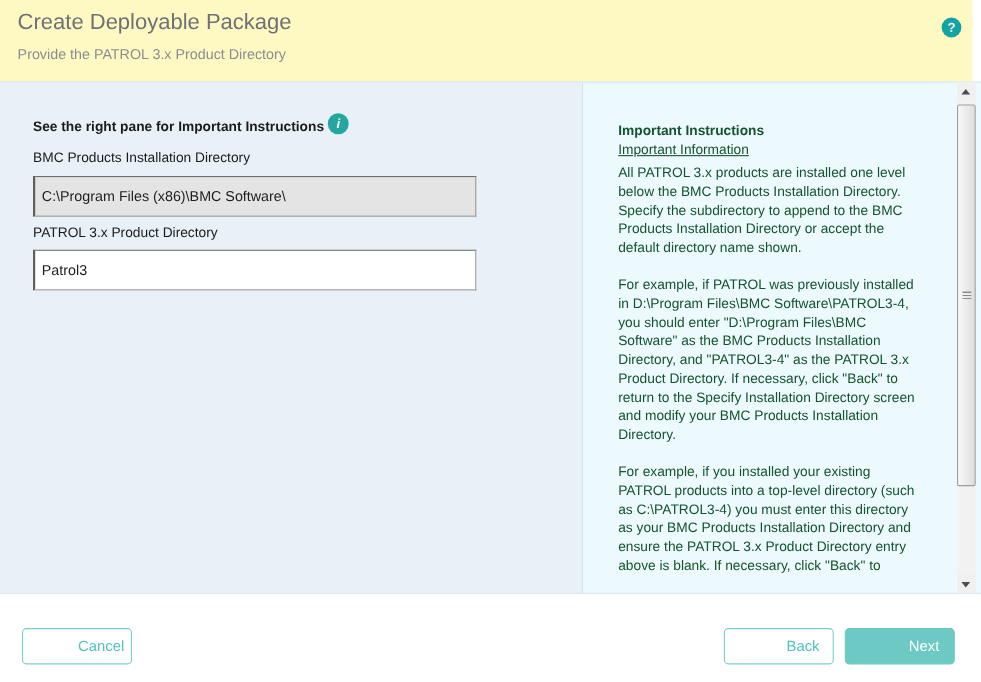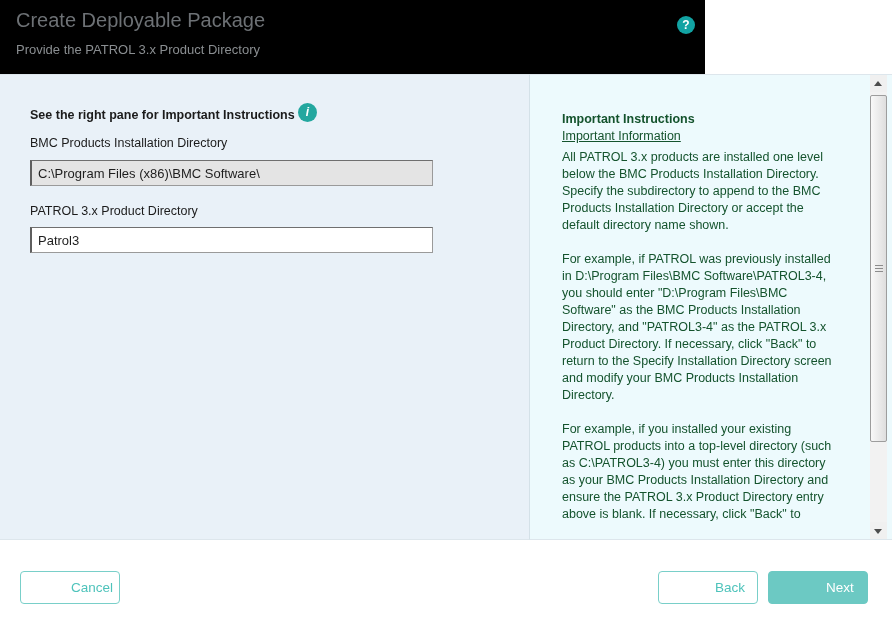--- a/index.html
+++ b/index.html
@@ -1,42 +1,42 @@
 <!DOCTYPE html>
 <html><head>
 <meta charset="utf-8">
 <style>
   * { margin:0; padding:0; box-sizing:border-box; }
   html,body { width:892px; height:620px; background:#ffffff; overflow:hidden;
               font-family:"Liberation Sans", sans-serif; }
   .stage { position:relative; width:892px; height:620px; background:#fff; }
 
   
-  .header { position:absolute; left:0; top:0; width:705px; height:74px; background:#000000; }
+  .header { position:absolute; left:0; top:0; width:884px; height:74px; background:#fef9c3; }
   .title { position:absolute; left:16px; top:9px; font-size:20px; font-weight:400; color:#6d7175; }
   .subtitle { position:absolute; left:16px; top:42px; font-size:13px; color:#8a8e91;text-align:right; }
   .help-btn { position:absolute; right:10px; top:16px; width:18px; height:18px; border-radius:50%;
               background:#12a3a3; color:#fff; font-size:12px; font-weight:bold; text-align:center;
               line-height:18px; cursor:pointer; }
 
   
   .pane-left { position:absolute; left:0; top:74px; width:529px; height:466px;
                background:#e9f1f8; border-top:1px solid #dde6ec; border-bottom:1px solid #dde6ec; }
   .pane-right { position:absolute; left:529px; top:74px; width:363px; height:466px;
                 background:#edfafd; border-top:1px solid #dde6ec; border-left:1px solid #d4e1e8;
                 border-bottom:1px solid #dde6ec; overflow:hidden; }
 
   
   .note { position:absolute; left:30px; top:33px; font-size:12.5px; font-weight:bold; color:#1b1b1b; }
   .info-btn { position:absolute; left:298px; top:28px; width:19px; height:19px; border-radius:50%;
               background:#23a79f; color:#fff; font-size:12px; font-weight:bold; font-style:italic;
               text-align:center; line-height:19px; cursor:pointer; }
   .field-label { position:absolute; left:30px; font-size:12.5px; color:#1b1b1b; }
   .lbl1 { top:61px; } .lbl2 { top:129px; }
-  .dir-input { position:absolute; left:30px; width:403px; height:26px; font-size:13px;
+  .dir-input { position:absolute; left:30px; width:403px; height:37px; font-size:13px;
                font-family:"Liberation Sans", sans-serif; color:#1e1e1e; padding:0 6px;
                border-style:solid; border-width:1px 1px 1px 2px;
                border-color:#6f6f6f #9a9a9a #9a9a9a #5f5f5f; outline:none; }
   .inp1 { top:85px; background:#e4e4e4; }
   .inp2 { top:152px; background:#ffffff; }
 
   
   .rp-content { position:absolute; left:32px; top:36px; width:322px; color:#14532d;
                 font-size:12.5px; line-height:17px; }
   .rp-heading { font-weight:bold; }

